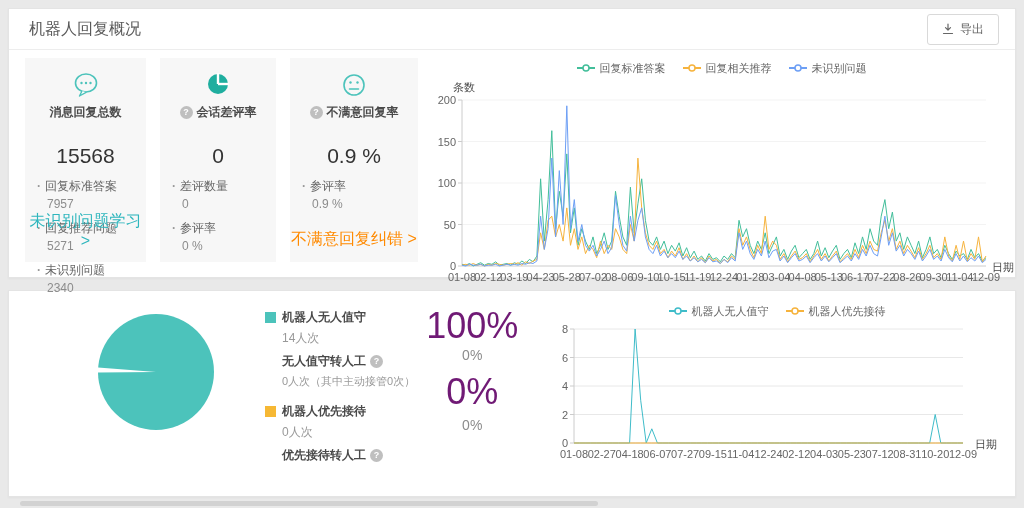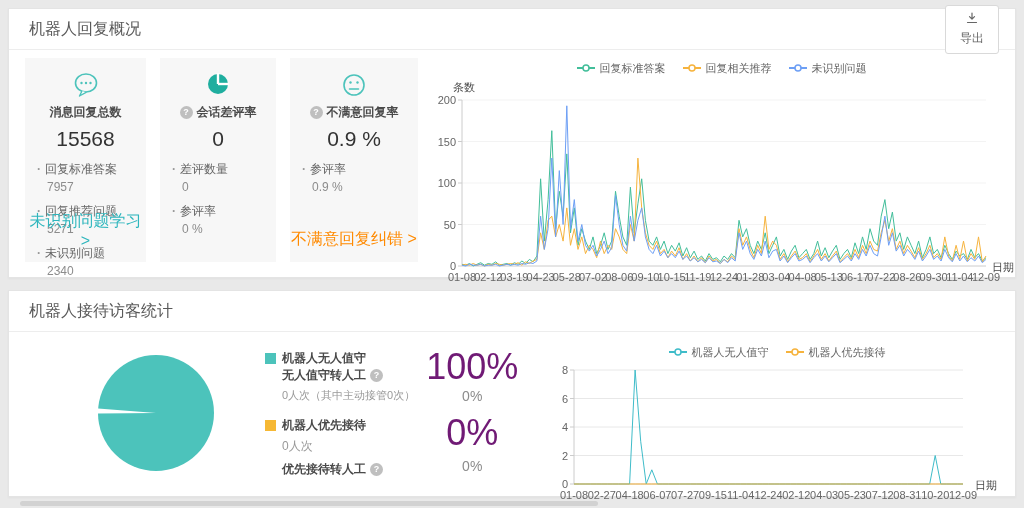--- a/index.html
+++ b/index.html
@@ -2,29 +2,29 @@
 <html><head>
 <meta charset="utf-8">
 <style>
   * { margin:0; padding:0; box-sizing:border-box; }
   html,body { width:1024px; height:508px; background:#e9e9e9; font-family:"Liberation Sans","DejaVu Sans",sans-serif; overflow:hidden; }
   .panel { background:#fff; margin:0 8px; border:1px solid #e4e4e4; box-shadow:0 1px 2px rgba(0,0,0,.04); }
   #panel1 { margin-top:8px; height:270px; }
   #panel2 { margin-top:12px; height:207px; }
   .panel-header { height:41px; border-bottom:1px solid #ededed; display:flex; align-items:center; padding:0 16px 0 20px; }
   .panel-title { font-size:16px; color:#595959; }
-  .export-btn { margin-left:auto; display:inline-flex; align-items:center; gap:6px; background:#fff; border:1px solid #d9d9d9; border-radius:3px; padding:6px 14px; font-size:12px; color:#666; cursor:pointer; font-family:inherit;flex-direction:column; }
+  .export-btn { margin-left:auto; display:inline-flex; align-items:center; gap:6px; background:#fff; border:1px solid #d9d9d9; border-radius:3px; padding:6px 14px; font-size:12px; color:#666; cursor:pointer; font-family:inherit; }
   .panel-body { display:flex; padding:8px 16px 0 16px; }
   
   .cards { display:flex; gap:14px; }
   .card { background:#f7f7f7; height:204px; padding-top:12px; position:relative; }
   .card1 { width:121px; } .card2 { width:116px; } .card3 { width:128px; }
   .card-icon { text-align:center; height:32px; }
   .card-title { text-align:center; font-size:12px; color:#4a4a4a; font-weight:bold; margin-top:2px; display:flex; align-items:center; justify-content:center; gap:4px; }
-  .card-value { text-align:center; font-size:21px; color:#333; margin:6px 0 8px 0; }
+  .card-value { text-align:center; font-size:21px; color:#333; margin:23px 0 8px 0; }
   .card-items { list-style:none; padding:0 8px 0 12px; }
   .card-items li { margin-bottom:7px; }
   .item-label { font-size:12px; color:#666; }
   .item-label:before { content:"·"; margin-right:4px; color:#999; font-weight:bold; }
   .item-value { font-size:12px; color:#8c8c8c; padding-left:10px; margin-top:2px; }
   .card-link { position:absolute; bottom:12px; left:0; right:0; text-align:center; font-size:16px; text-decoration:none; cursor:pointer; }
   .help-icon { display:inline-block; width:13px; height:13px; border-radius:50%; background:#bfbfbf; color:#fff; font-size:9px; line-height:13px; text-align:center; font-weight:bold; }
   .help-icon:after { content:"?"; }
   
   .chart-box { flex:1; margin-left:8px; }
@@ -206,34 +206,32 @@
             <text x="560.0" y="203" text-anchor="middle" class="tick">12-09</text>
           </g>
           <polyline points="36.0,186.3 39.7,187.2 43.5,185.5 47.2,188.0 51.0,186.3 54.7,184.7 58.5,187.2 62.2,185.5 65.9,186.3 69.7,183.8 73.4,187.2 77.2,186.3 80.9,185.5 84.7,187.2 88.4,184.7 92.1,186.3 95.9,183.0 99.6,185.5 103.4,181.4 107.1,183.8 110.9,178.0 114.6,100.8 118.3,163.1 122.1,121.6 125.8,52.7 129.6,150.7 133.3,113.3 137.1,138.2 140.8,75.9 144.5,154.8 148.3,129.9 152.0,167.3 155.8,150.7 159.5,163.1 163.3,171.4 167.0,158.9 170.7,175.6 174.5,167.3 178.2,154.8 182.0,171.4 185.7,163.1 189.5,113.3 193.2,138.2 196.9,158.9 200.7,167.3 204.4,109.2 208.2,154.8 211.9,125.8 215.7,100.8 219.4,142.3 223.1,163.1 226.9,167.3 230.6,158.9 234.4,171.4 238.1,163.1 241.9,175.6 245.6,167.3 249.3,173.1 253.1,164.8 256.8,178.0 260.6,169.7 264.3,179.7 268.1,173.1 271.8,181.4 275.5,178.0 279.3,183.0 283.0,175.6 286.8,181.4 290.5,179.7 294.3,183.8 298.0,178.0 301.7,181.4 305.5,175.6 309.2,179.7 313.0,142.3 316.7,158.9 320.5,150.7 324.2,167.3 327.9,175.6 331.7,163.1 335.4,171.4 339.2,154.8 342.9,175.6 346.7,167.3 350.4,158.9 354.1,178.0 357.9,171.4 361.6,181.4 365.4,173.1 369.1,167.3 372.9,179.7 376.6,175.6 380.3,171.4 384.1,181.4 387.8,175.6 391.6,163.1 395.3,178.0 399.1,169.7 402.8,179.7 406.5,173.1 410.3,167.3 414.0,181.4 417.8,175.6 421.5,171.4 425.3,179.7 429.0,164.8 432.7,175.6 436.5,158.9 440.2,171.4 444.0,150.7 447.7,163.1 451.5,167.3 455.2,138.2 458.9,121.6 462.7,150.7 466.4,134.1 470.2,163.1 473.9,154.8 477.7,171.4 481.4,158.9 485.1,167.3 488.9,175.6 492.6,163.1 496.4,179.7 500.1,171.4 503.9,158.9 507.6,175.6 511.3,171.4 515.1,179.7 518.8,167.3 522.6,175.6 526.3,181.4 530.1,173.1 533.8,178.0 537.5,175.6 541.3,181.4 545.0,171.4 548.8,179.7 552.5,175.6 556.3,183.0 560.0,179.7" fill="none" stroke="#42be9a" stroke-width="1" stroke-linejoin="round"></polyline>
           <polyline points="36.0,187.2 39.7,186.3 43.5,187.2 47.2,185.5 51.0,187.2 54.7,186.3 58.5,188.0 62.2,186.3 65.9,187.2 69.7,185.5 73.4,186.3 77.2,187.2 80.9,186.3 84.7,185.5 88.4,186.3 92.1,184.7 95.9,187.2 99.6,183.8 103.4,185.5 107.1,183.0 110.9,181.4 114.6,154.8 118.3,171.4 122.1,142.3 125.8,138.2 129.6,158.9 133.3,146.5 137.1,163.1 140.8,129.9 144.5,167.3 148.3,150.7 152.0,171.4 155.8,158.9 159.5,175.6 163.3,167.3 167.0,171.4 170.7,179.7 174.5,163.1 178.2,175.6 182.0,167.3 185.7,171.4 189.5,150.7 193.2,158.9 196.9,171.4 200.7,175.6 204.4,146.5 208.2,163.1 211.9,80.1 215.7,129.9 219.4,154.8 223.1,167.3 226.9,171.4 230.6,163.1 234.4,175.6 238.1,171.4 241.9,179.7 245.6,173.1 249.3,178.0 253.1,169.7 256.8,181.4 260.6,175.6 264.3,183.0 268.1,178.0 271.8,183.8 275.5,179.7 279.3,184.7 283.0,178.0 286.8,183.0 290.5,181.4 294.3,185.5 298.0,181.4 301.7,183.8 305.5,178.0 309.2,181.4 313.0,150.7 316.7,167.3 320.5,158.9 324.2,171.4 327.9,179.7 331.7,167.3 335.4,175.6 339.2,138.2 342.9,171.4 346.7,163.1 350.4,167.3 354.1,181.4 357.9,175.6 361.6,183.8 365.4,178.0 369.1,173.1 372.9,181.4 376.6,179.7 380.3,175.6 384.1,183.8 387.8,178.0 391.6,171.4 395.3,181.4 399.1,175.6 402.8,183.0 406.5,178.0 410.3,173.1 414.0,183.8 417.8,179.7 421.5,175.6 425.3,181.4 429.0,171.4 432.7,179.7 436.5,167.3 440.2,175.6 444.0,163.1 447.7,171.4 451.5,173.1 455.2,154.8 458.9,142.3 462.7,163.1 466.4,150.7 470.2,171.4 473.9,163.1 477.7,175.6 481.4,167.3 485.1,173.1 488.9,179.7 492.6,169.7 496.4,181.4 500.1,175.6 503.9,167.3 507.6,179.7 511.3,175.6 515.1,181.4 518.8,158.9 522.6,178.0 526.3,183.0 530.1,167.3 533.8,181.4 537.5,163.1 541.3,183.0 545.0,175.6 548.8,181.4 552.5,158.9 556.3,183.8 560.0,178.0" fill="none" stroke="#f6b33d" stroke-width="1" stroke-linejoin="round"></polyline>
           <polyline points="36.0,187.2 39.7,188.0 43.5,186.3 47.2,187.2 51.0,187.2 54.7,186.3 58.5,188.0 62.2,187.2 65.9,187.2 69.7,186.3 73.4,188.0 77.2,187.2 80.9,186.3 84.7,187.2 88.4,186.3 92.1,187.2 95.9,185.5 99.6,186.3 103.4,184.7 107.1,185.5 110.9,183.0 114.6,138.2 118.3,171.4 122.1,150.7 125.8,80.1 129.6,158.9 133.3,92.6 137.1,146.5 140.8,27.8 144.5,150.7 148.3,121.6 152.0,163.1 155.8,146.5 159.5,167.3 163.3,173.1 167.0,167.3 170.7,178.0 174.5,171.4 178.2,163.1 182.0,175.6 185.7,169.7 189.5,117.4 193.2,146.5 196.9,167.3 200.7,173.1 204.4,138.2 208.2,163.1 211.9,142.3 215.7,129.9 219.4,158.9 223.1,171.4 226.9,175.6 230.6,167.3 234.4,178.0 238.1,173.1 241.9,179.7 245.6,175.6 249.3,179.7 253.1,173.1 256.8,181.4 260.6,178.0 264.3,183.0 268.1,179.7 271.8,183.8 275.5,181.4 279.3,184.7 283.0,179.7 286.8,183.8 290.5,183.0 294.3,185.5 298.0,181.4 301.7,184.7 305.5,179.7 309.2,183.0 313.0,154.8 316.7,171.4 320.5,163.1 324.2,175.6 327.9,181.4 331.7,171.4 335.4,178.0 339.2,163.1 342.9,179.7 346.7,173.1 350.4,171.4 354.1,183.0 357.9,178.0 361.6,184.7 365.4,179.7 369.1,175.6 372.9,183.0 376.6,181.4 380.3,178.0 384.1,184.7 387.8,179.7 391.6,175.6 395.3,183.0 399.1,178.0 402.8,183.8 406.5,179.7 410.3,175.6 414.0,184.7 417.8,181.4 421.5,178.0 425.3,183.0 429.0,175.6 432.7,181.4 436.5,171.4 440.2,178.0 444.0,167.3 447.7,175.6 451.5,178.0 455.2,158.9 458.9,138.2 462.7,167.3 466.4,154.8 470.2,173.1 473.9,167.3 477.7,178.0 481.4,171.4 485.1,175.6 488.9,181.4 492.6,173.1 496.4,183.0 500.1,178.0 503.9,171.4 507.6,181.4 511.3,178.0 515.1,183.0 518.8,171.4 522.6,179.7 526.3,183.8 530.1,175.6 533.8,183.0 537.5,178.0 541.3,183.8 545.0,179.7 548.8,183.0 552.5,178.0 556.3,184.7 560.0,181.4" fill="none" stroke="#6d9ff5" stroke-width="1" stroke-linejoin="round"></polyline>
         </svg></div>
   </div>
 </section>
 
 <section class="panel" id="panel2">
-  <div class="panel-header">
-    <span class="panel-title">机器人接待访客统计</span>
-  </div>
   <div class="p2-body">
     <div class="pie-box"><svg width="150" height="150">
           <circle cx="75" cy="73" r="58" fill="#4cc3bb"></circle>
           <polygon points="75,73 17,68.5 17,73.5" fill="#fff"></polygon>
         </svg></div>
     <div class="pie-legend">
       <div class="grp">
         <div class="grp-title">
           <span class="swatch" style="background: rgb(76, 195, 187);"></span>
           <span>机器人无人值守</span>
         </div>
+        <div class="grp-count">14人次</div>
         <div class="grp-transfer">
           <span>无人值守转人工</span>
           <span class="help-icon"></span>
         </div>
         <div class="grp-transfer-count">0人次（其中主动接管0次）</div>
       </div>
       <div class="grp">
         <div class="grp-title">
           <span class="swatch" style="background: rgb(246, 184, 52);"></span>
           <span>机器人优先接待</span>

